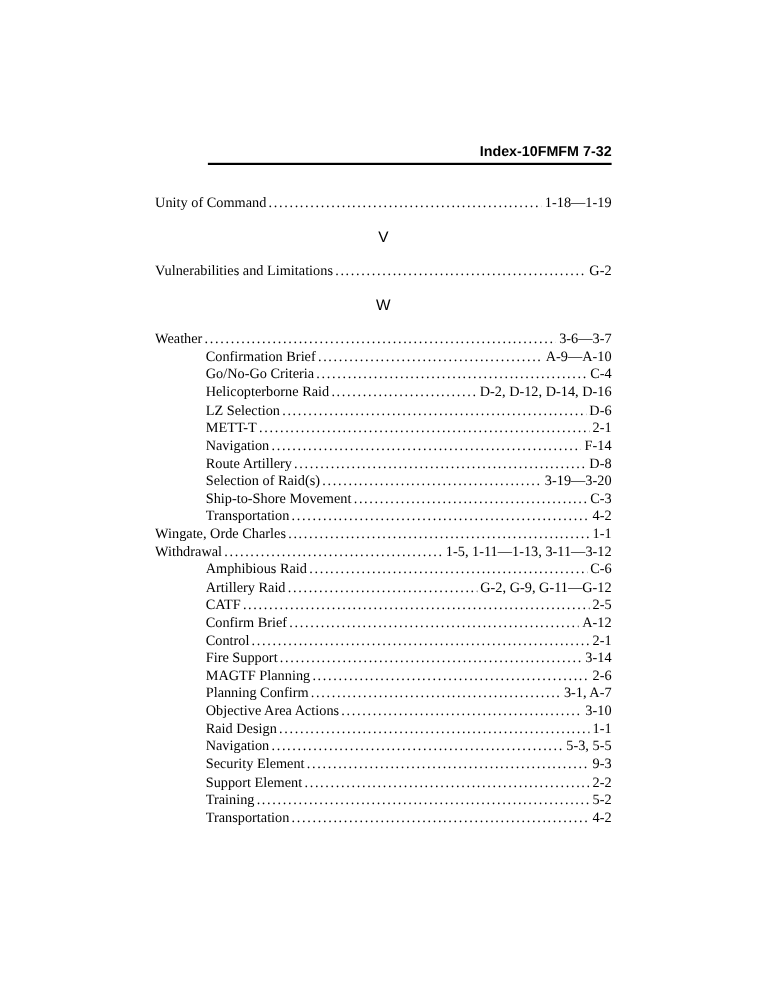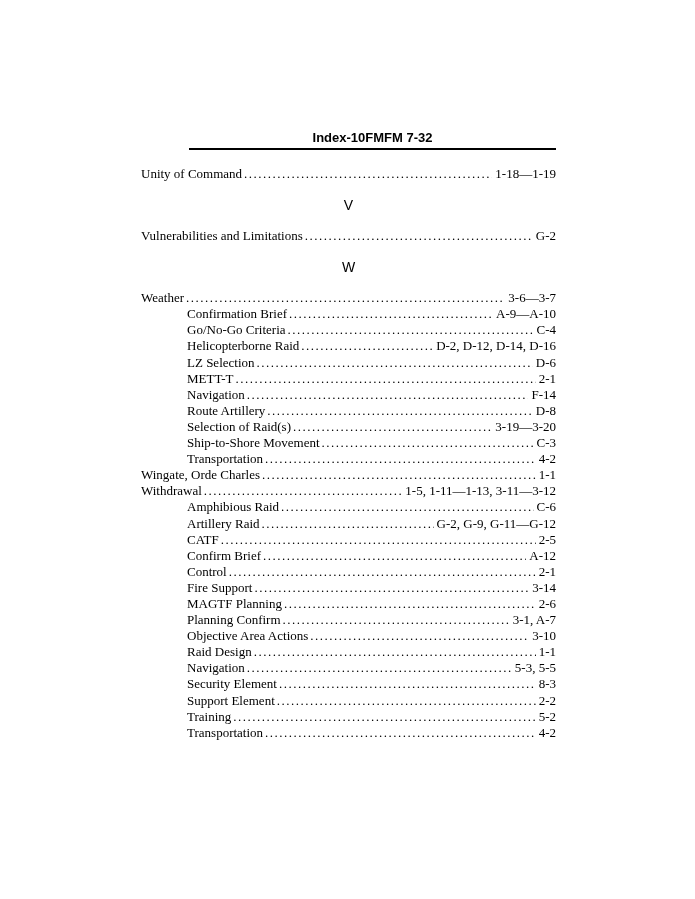--- a/index.html
+++ b/index.html
@@ -13,31 +13,31 @@
     height: 899px;
     background: #ffffff;
     box-sizing: border-box;
     padding: 130px 139px 0 141px;
     font-family: "Liberation Serif", serif;
     color: #000000;
     overflow: hidden;
   }
   .page-header {
     display: flex;
-    justify-content: center;
+    justify-content: flex-end;
     align-items: baseline;
     font-family: "Liberation Sans", sans-serif;
     font-weight: bold;
     font-size: 13px;
     border-bottom: 2px solid #000000;
     padding-bottom: 3px;
     margin-left: 48px;
   }
   .entries {
-    margin-top: 16px;
+    margin-top: 26px;
   }
   .entry {
     display: flex;
     align-items: baseline;
     font-size: 13px;
     line-height: 16.1px;
     white-space: nowrap;
   }
   .entry.indent {
     padding-left: 46px;
@@ -205,21 +205,21 @@
         <span class="entry-pages">1-1</span>
       </div>
       <div class="entry indent">
         <span class="entry-label">Navigation</span>
         <span class="dots"></span>
         <span class="entry-pages">5-3, 5-5</span>
       </div>
       <div class="entry indent">
         <span class="entry-label">Security Element</span>
         <span class="dots"></span>
-        <span class="entry-pages">8-3</span>
+        <span class="entry-pages">9-3</span>
       </div>
       <div class="entry indent">
         <span class="entry-label">Support Element</span>
         <span class="dots"></span>
         <span class="entry-pages">2-2</span>
       </div>
       <div class="entry indent">
         <span class="entry-label">Training</span>
         <span class="dots"></span>
         <span class="entry-pages">5-2</span>

